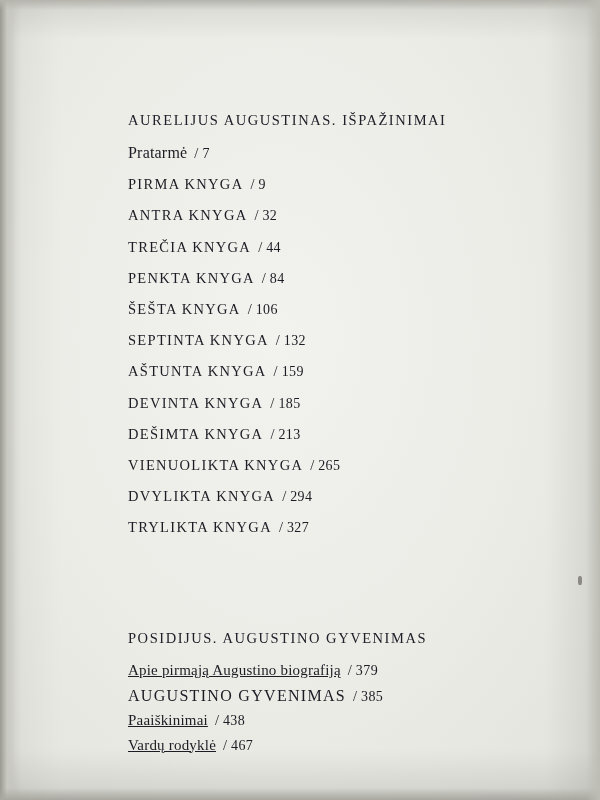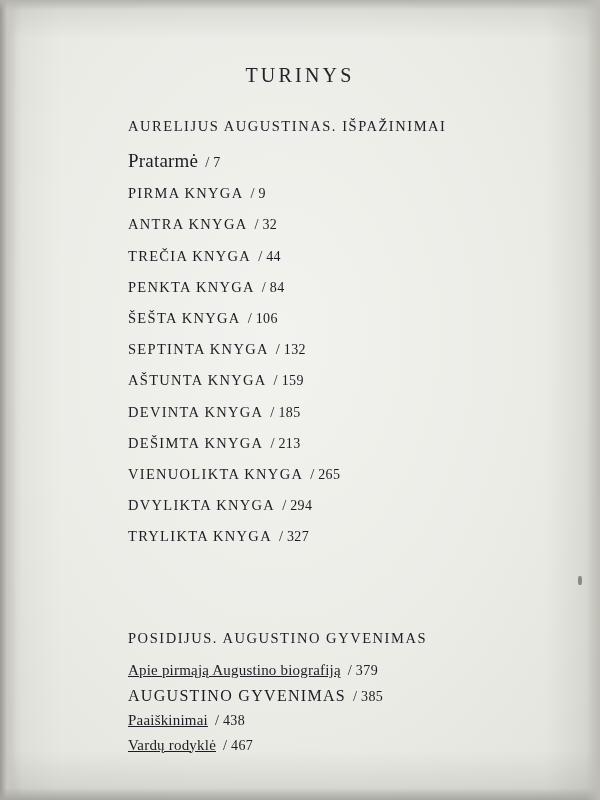--- a/index.html
+++ b/index.html
@@ -91,21 +91,21 @@
     letter-spacing: 3.2px;
     color: #22222a;
     font-family: "Liberation Serif", serif;
   }
 
   .section {
     position: absolute;
     left: 128px;
     width: 420px;
   }
-  .section-1 { top: 118px; }
+  .section-1 { top: 112px; }
   .section-2 { top: 630px; }
 
   .section-head {
     font-size: 14.5px;
     letter-spacing: 1.55px;
     color: #20202a;
     margin-bottom: 16px;
     white-space: nowrap;
   }
 
@@ -116,21 +116,21 @@
     line-height: 1.0;
   }
   .s1 .entry { margin-bottom: 16.2px; }
   .s2 .entry { margin-bottom: 9.5px; }
 
   .entry .label.caps {
     letter-spacing: 1.3px;
   }
   .entry .label.mixed {
     letter-spacing: 0.2px;
-    font-size: 19px;
+    font-size: 16px;
   }
   .entry .sep {
     margin: 0 4px 0 7px;
     color: #25252d;
   }
   .entry .page-no {
     font-size: 14px;
     letter-spacing: 0.4px;
   }
   .s2 .entry .label.mixed { font-size: 15px; text-decoration: underline; }
@@ -141,21 +141,20 @@
 
 <div class="page">
   <div class="paper-shade"></div>
   <div class="edge-left"></div>
   <div class="edge-top"></div>
   <div class="edge-bottom"></div>
   <div class="edge-right"></div>
   <div class="speck"></div>
 
   <div class="content">
-    <div class="toc-title">TURINYS</div>
 
     <div class="section section-1 s1">
       <div class="section-head">AURELIJUS AUGUSTINAS. IŠPAŽINIMAI</div>
 
       <div class="entry">
         <span class="label mixed">Pratarmė</span><span class="sep">/</span><span class="page-no">7</span>
       </div>
       <div class="entry">
         <span class="label caps">PIRMA KNYGA</span><span class="sep">/</span><span class="page-no">9</span>
       </div>

